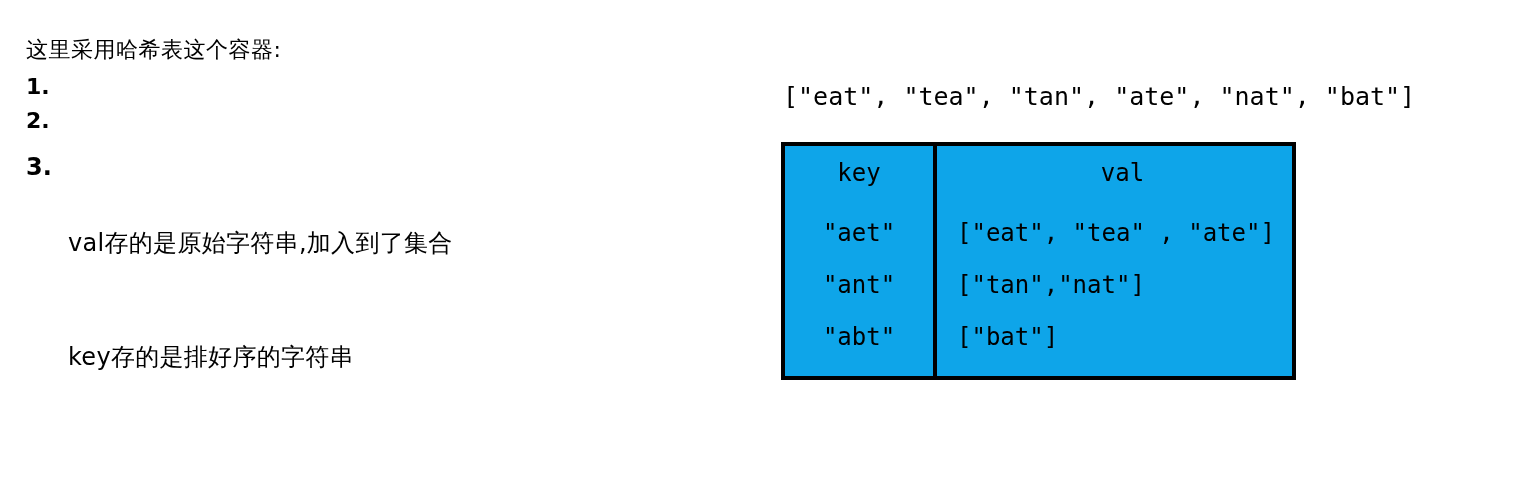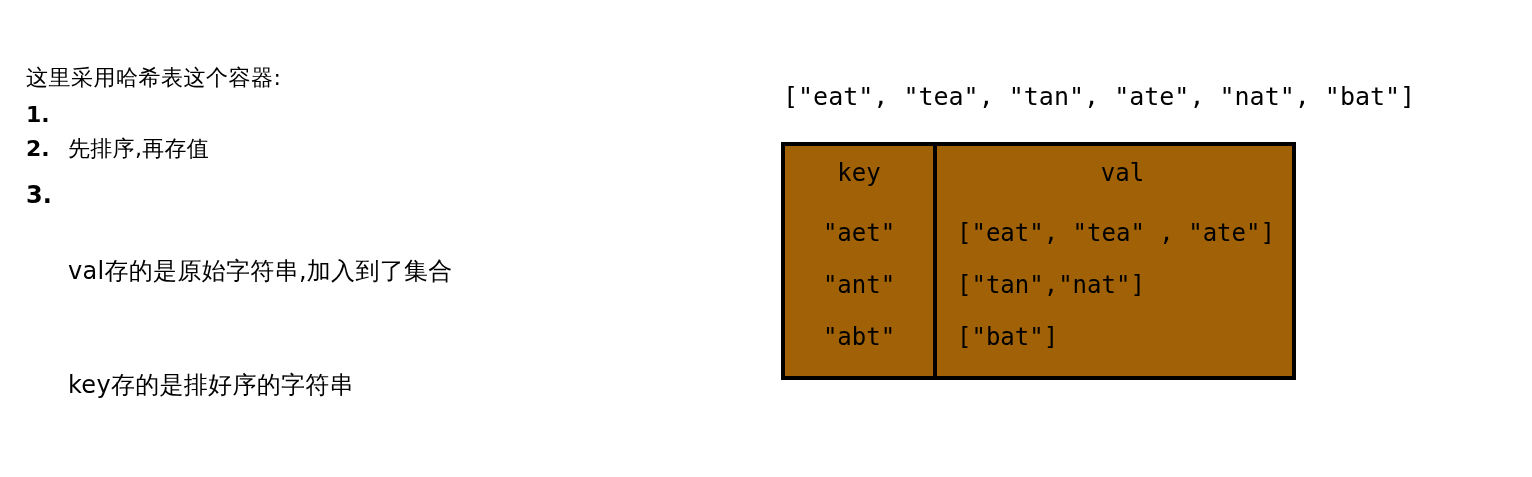--- a/index.html
+++ b/index.html
@@ -22,21 +22,20 @@
     position: absolute;
     left: 26px;
     top: 34px;
     width: 720px;
   }
   .notes-title {
     font-size: 22px;
     line-height: 32px;
     letter-spacing: 0.5px;
     white-space: pre;
-    margin-top: 28px;
   }
   .note-item {
     display: flex;
     align-items: flex-start;
     white-space: pre;
   }
   .note-num {
     flex: 0 0 auto;
     width: 42px;
     font-size: 22px;
@@ -76,21 +75,21 @@
 
   
   .hash-table {
     position: absolute;
     left: 781px;
     top: 142px;
     width: 515px;
     height: 238px;
     box-sizing: border-box;
     border: 4px solid #000000;
-    background: #a16207;
+    background: #0ea5e9;
   }
   .table-inner {
     position: relative;
     width: 100%;
     height: 100%;
   }
   .col-divider {
     position: absolute;
     left: 148px;
     top: 0;
@@ -136,21 +135,20 @@
 <div class="notes">
 
   <div class="notes-title">这里采用哈希表这个容器:</div>
 
   <div class="note-item item1">
     <span class="note-num">1.</span>
   </div>
 
   <div class="note-item item2">
     <span class="note-num">2.</span>
-    <span class="note-body">先排序,再存值</span>
   </div>
 
   <div class="note-item item3 big">
     <span class="note-num">3.</span>
     <span class="note-body">
       <span class="note-line">val存的是原始字符串,加入到了集合</span>
       <span class="note-line">key存的是排好序的字符串</span>
     </span>
   </div>
 

